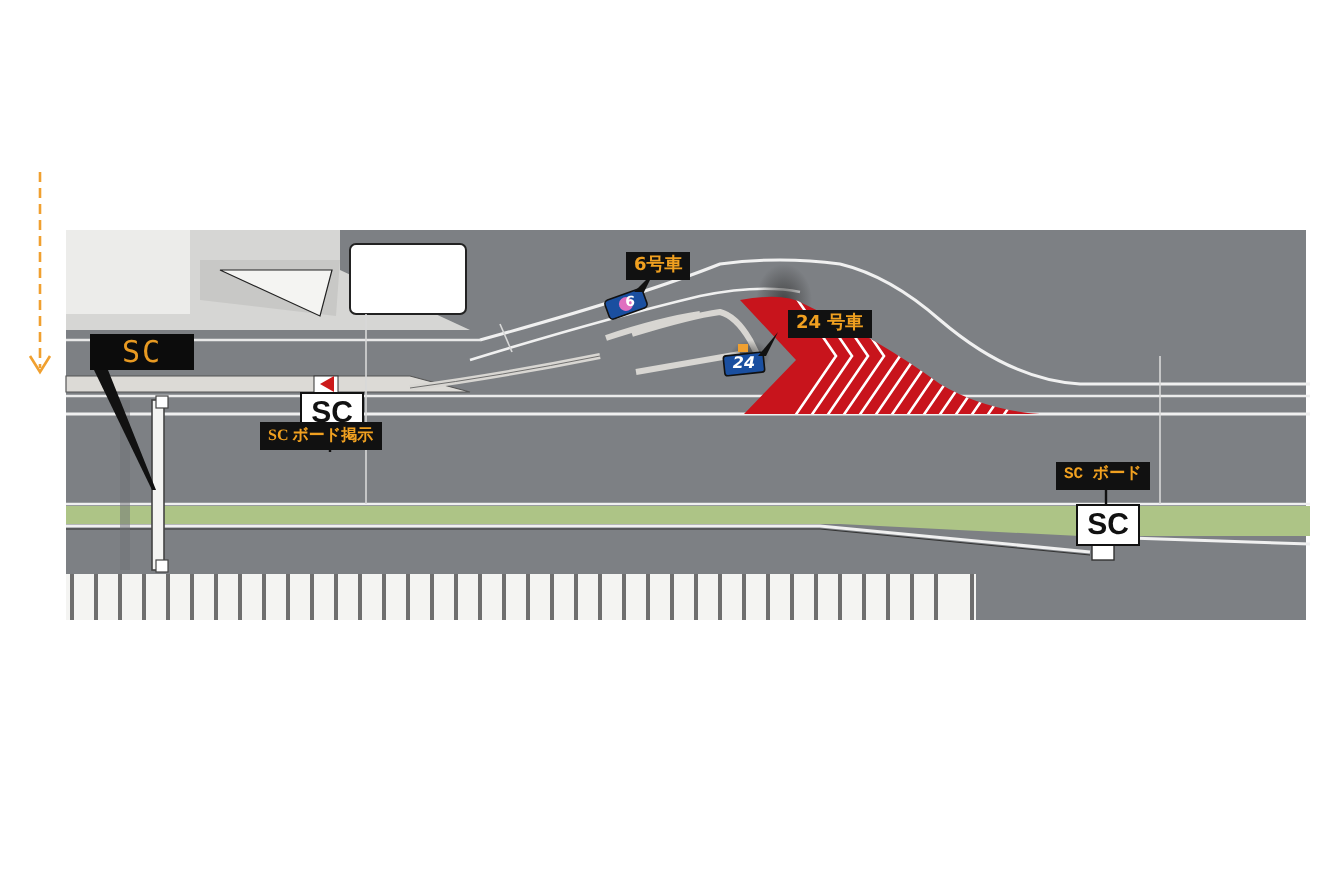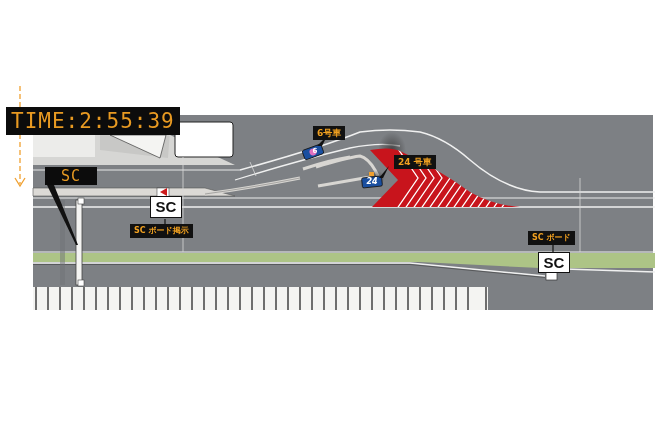--- a/index.html
+++ b/index.html
@@ -154,30 +154,29 @@
   <polygon points="317,146 322,146 327,136" fill="#111"></polygon>
 
   <g transform="translate(372,182) rotate(-6)">
     <rect x="-10" y="-5" width="20" height="10" rx="1.5" fill="#1a4fa0" stroke="#111" stroke-width="0.8"></rect>
   </g>
   <rect x="369" y="172" width="5" height="4" fill="#f0a030"></rect>
   <polygon points="379,178 383,178 389,166" fill="#111"></polygon>
 </svg>
 
 
-<div class="time">TIME:2:55:39</div>
 
 <div class="sc-led">SC</div>
 
 
 <div class="board" style="left:150px;top:196px;width:30px;height:20px;font-size:15px;line-height:20px;">SC</div>
-<div class="tag" style="left:130px;top:224px;">SC ボード掲示</div>
+<div class="tag" style="left:130px;top:211px;font-family:Liberation Serif, serif;">SC ボード掲示</div>
 
 
 <div class="board" style="left:538px;top:252px;width:30px;height:19px;font-size:15px;line-height:19px;">SC</div>
-<div class="tag" style="left:528px;top:231px;">SC ボード</div>
+<div class="tag" style="left:528px;top:231px;font-family:Liberation Mono, monospace;">SC ボード</div>
 
 
 <div class="tag" style="left:313px;top:126px;font-size:9px;text-align:center;">6号車</div>
 <div class="tag" style="left:394px;top:155px;font-size:9px;">24 号車</div>
 <div style="position:absolute;left:311px;top:147px;width:8px;height:9px;color:#fff;font-size:7px;font-weight:bold;text-align:center;line-height:9px;font-family:'DejaVu Sans',sans-serif;">6</div>
 <div style="position:absolute;left:364px;top:177px;width:16px;height:10px;color:#fff;font-size:8px;font-weight:bold;text-align:center;line-height:10px;font-family:'DejaVu Sans',sans-serif;font-style:italic;">24</div>
 </div>
 
 </body></html>

